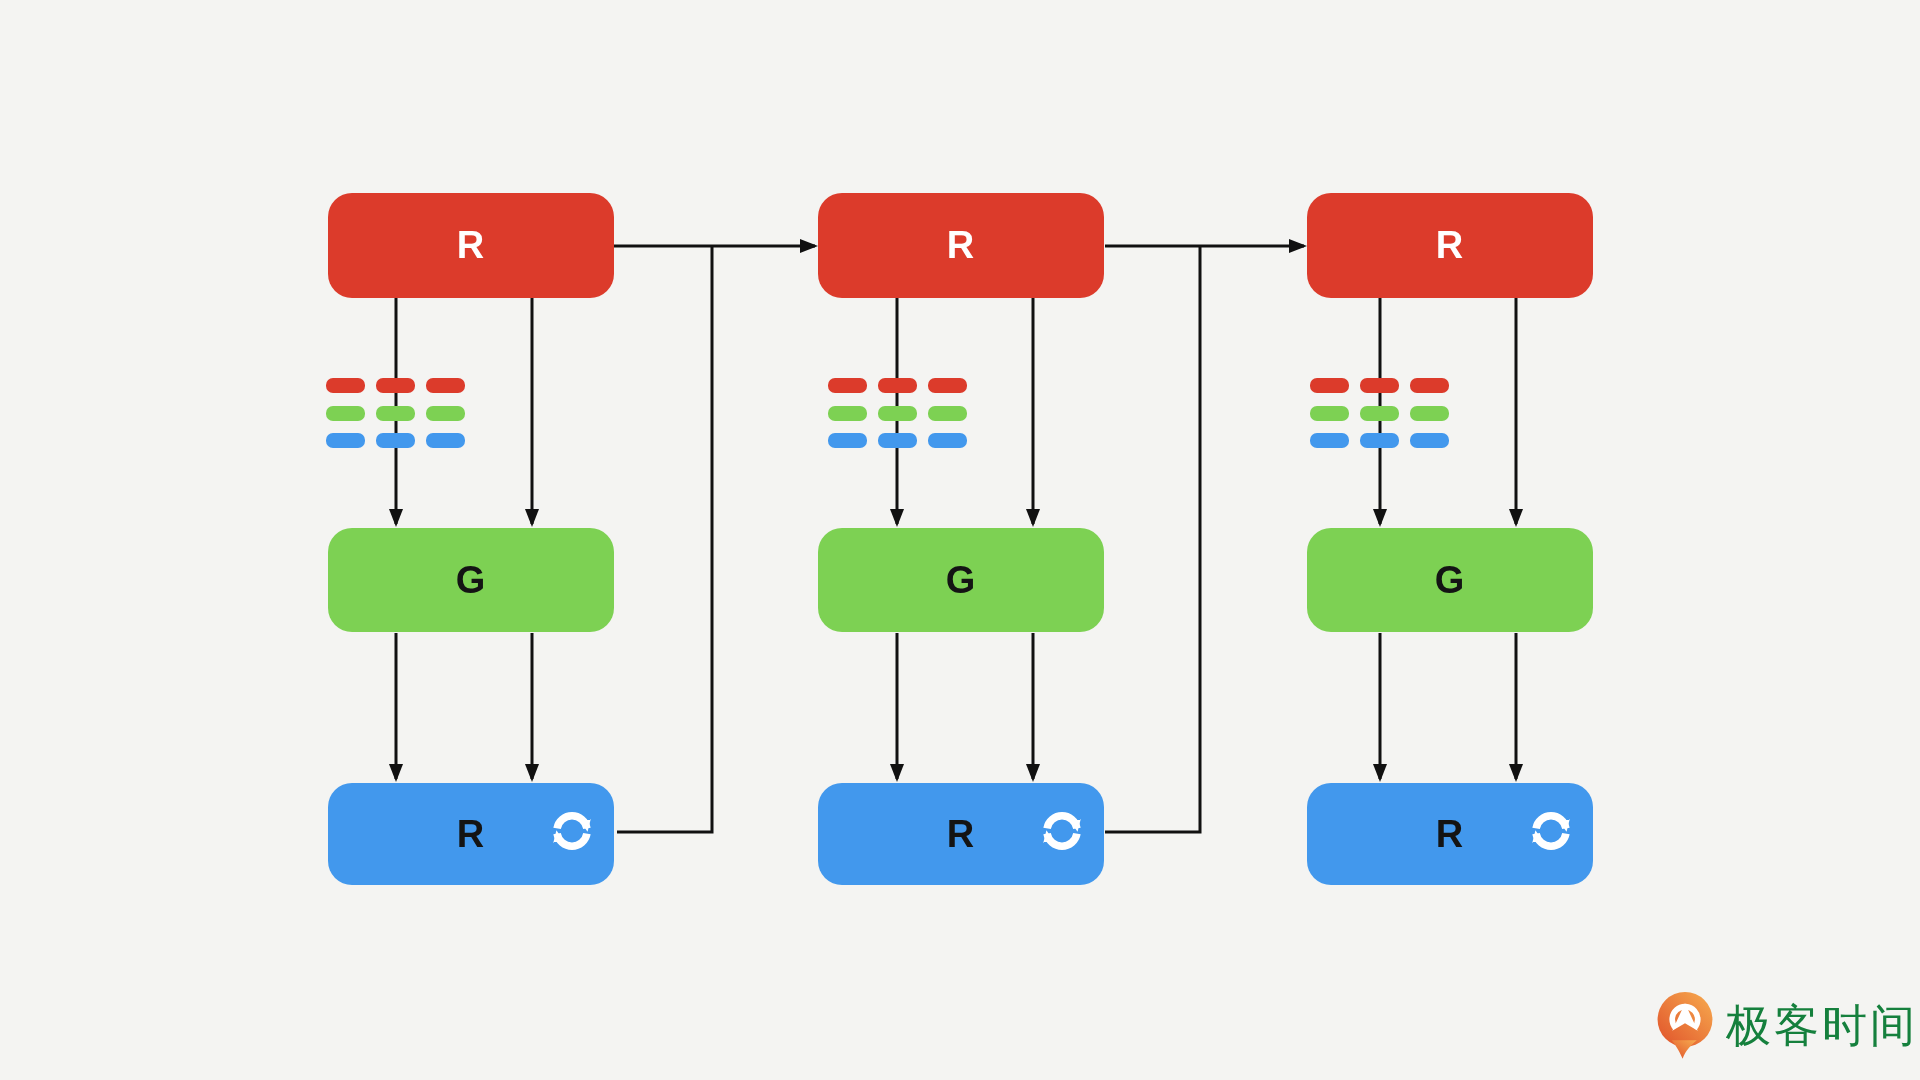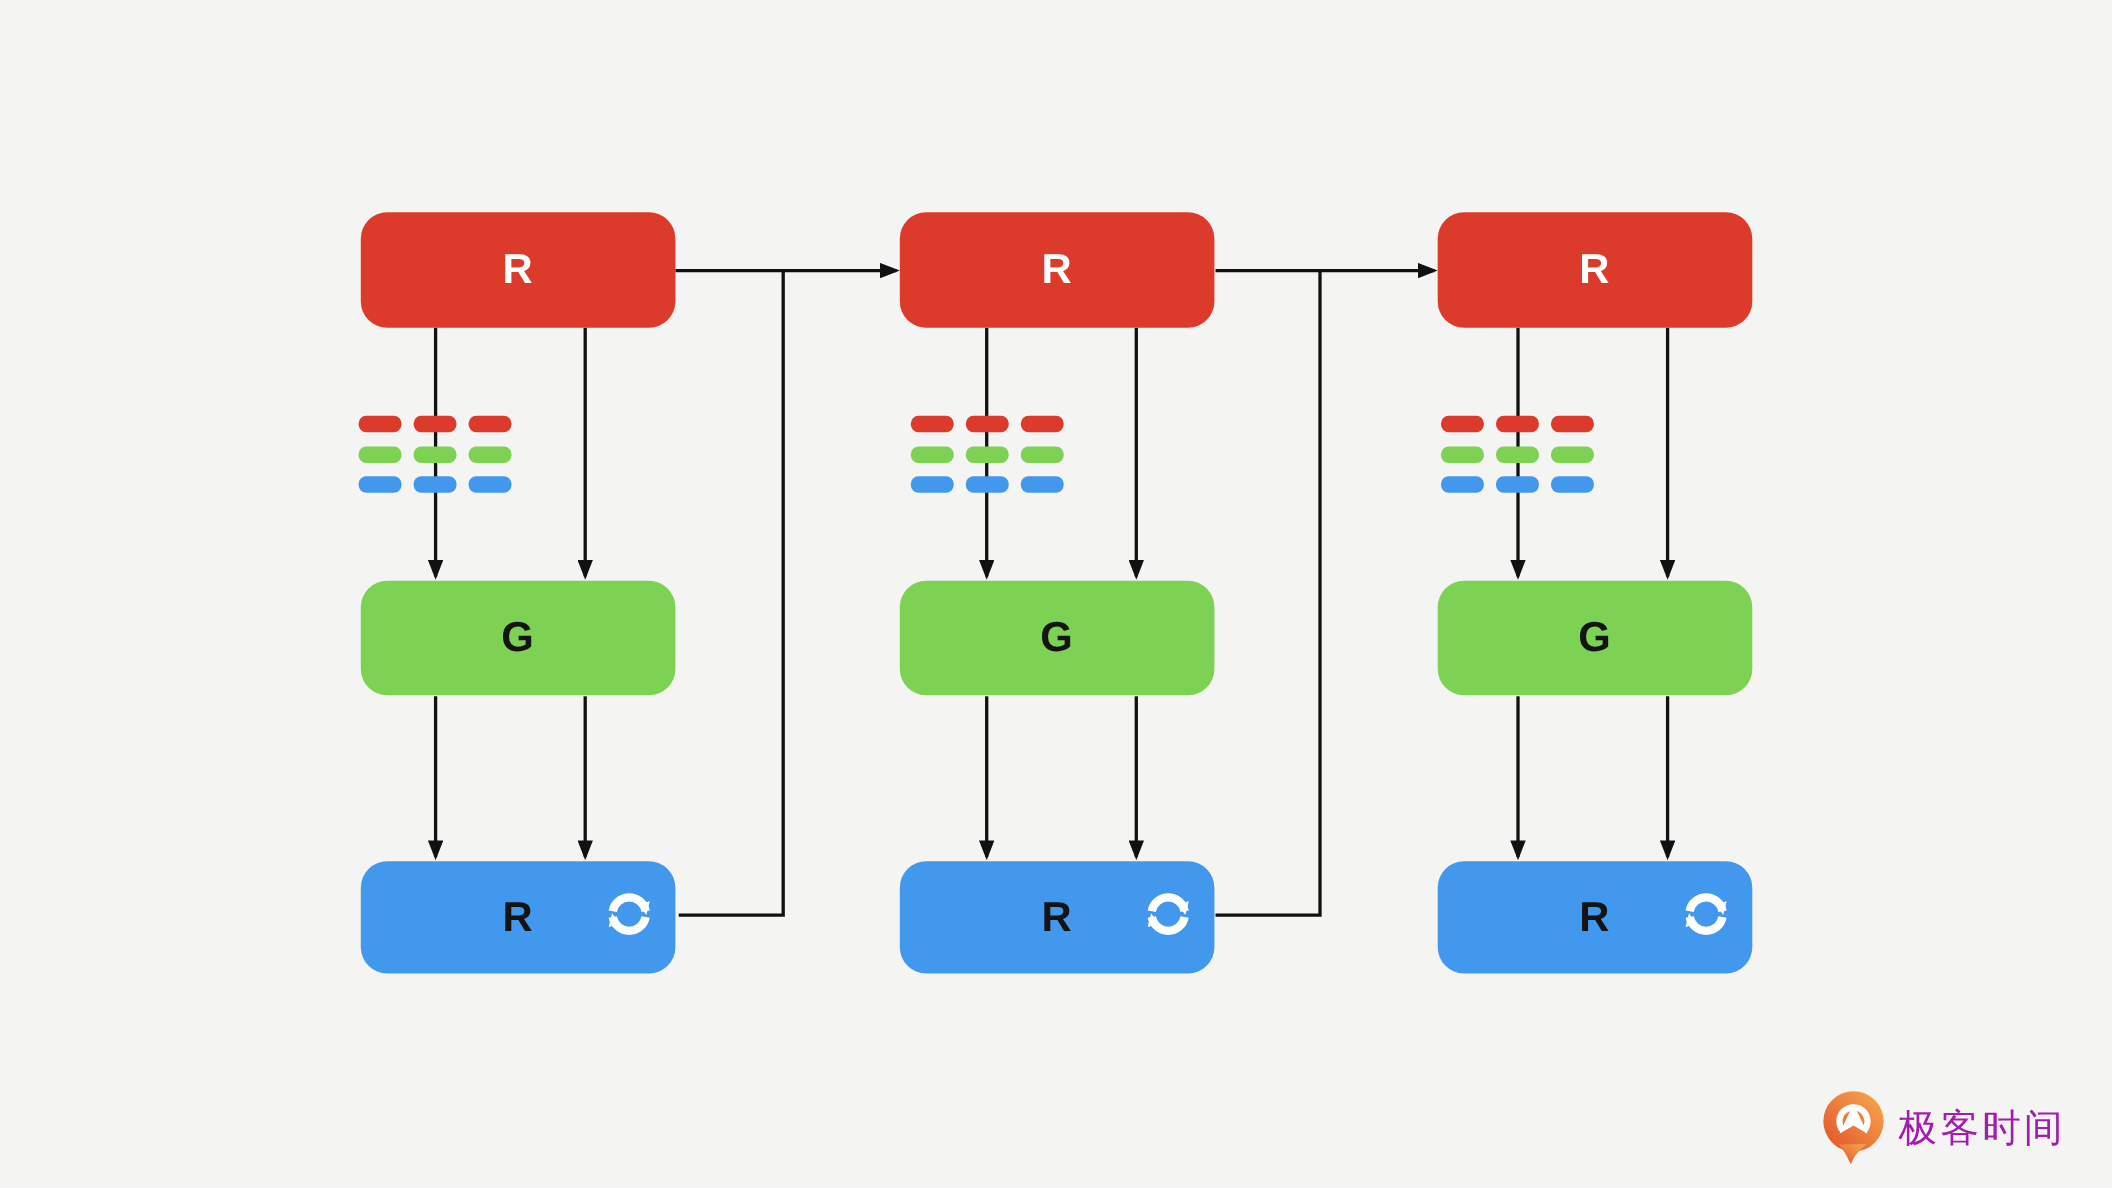--- a/index.html
+++ b/index.html
@@ -49,22 +49,22 @@
   .dash.b{background:#4298ed;}
   .sync-icon{
     position:absolute;left:216px;top:20px;width:56px;height:56px;
   }
   .logo{
     position:absolute;left:1654px;top:991px;
     display:flex;align-items:center;
   }
   .logo-text{
     margin-left:10px;
-    font-size:35px;
-    color:#a21caf;
+    font-size:45px;
+    color:#15803d;
     letter-spacing:3px;
     line-height:70px;
   }
 </style>
 </head>
 <body>
 
 <div class="canvas">
 
   <svg class="connector-layer" width="1920" height="1080">

